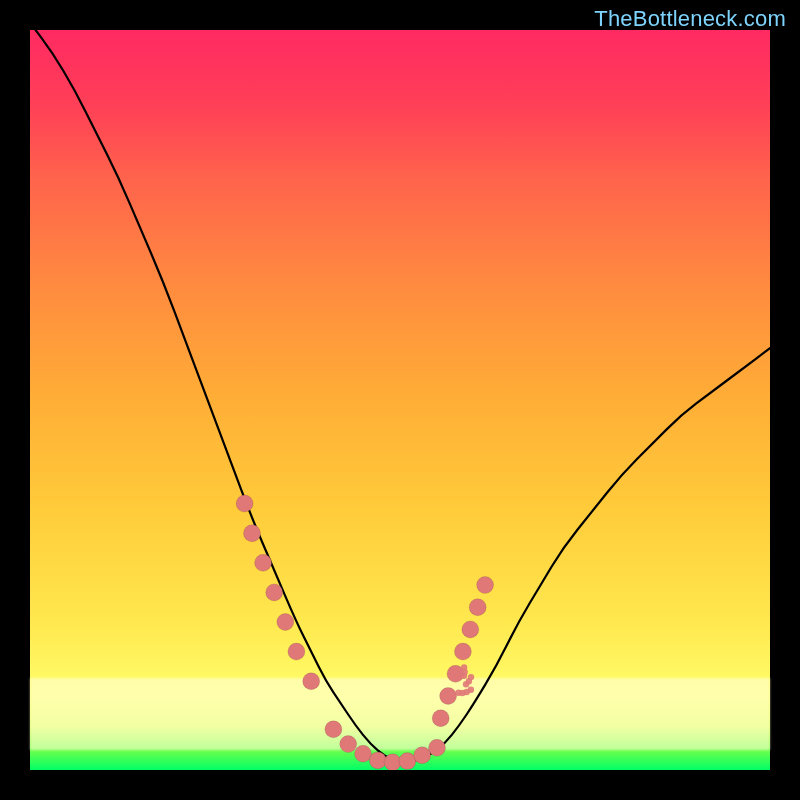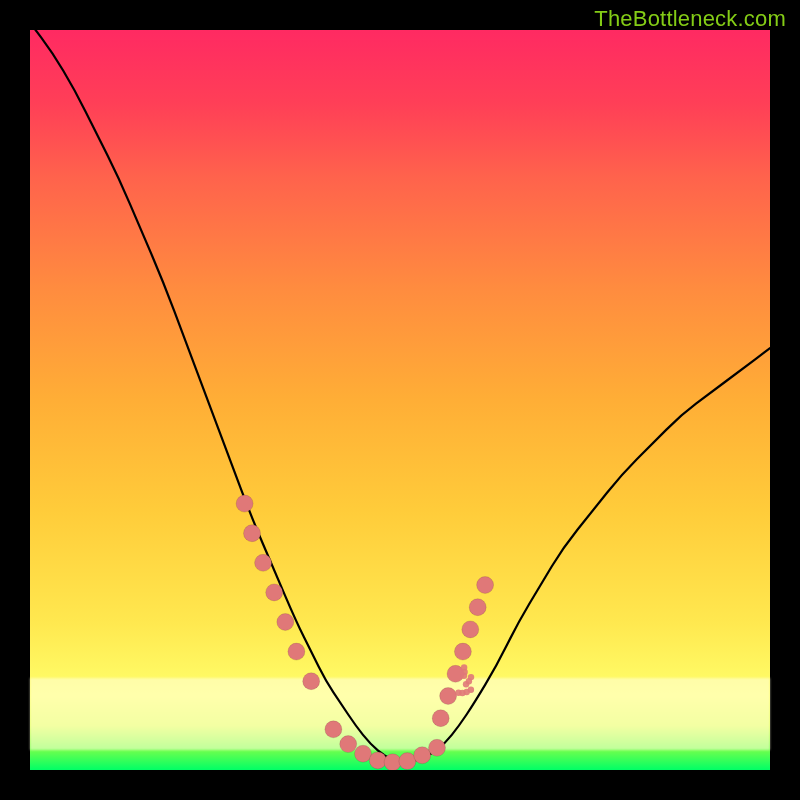--- a/index.html
+++ b/index.html
@@ -45,21 +45,21 @@
     right: 0;
     height: 72px;
     bottom: 20px;
     background: rgba(255, 255, 224, 0.55);
     filter: blur(1px);
   }
   .watermark {
     position: absolute;
     top: 6px;
     right: 14px;
-    color: #84cc16;
+    color: #7dd3fc;
     font-size: 22px;
     font-weight: 400;
     letter-spacing: 0.2px;
     user-select: none;
   }
   svg.plot {
     position: absolute;
     inset: 0;
     width: 100%;
     height: 100%;

